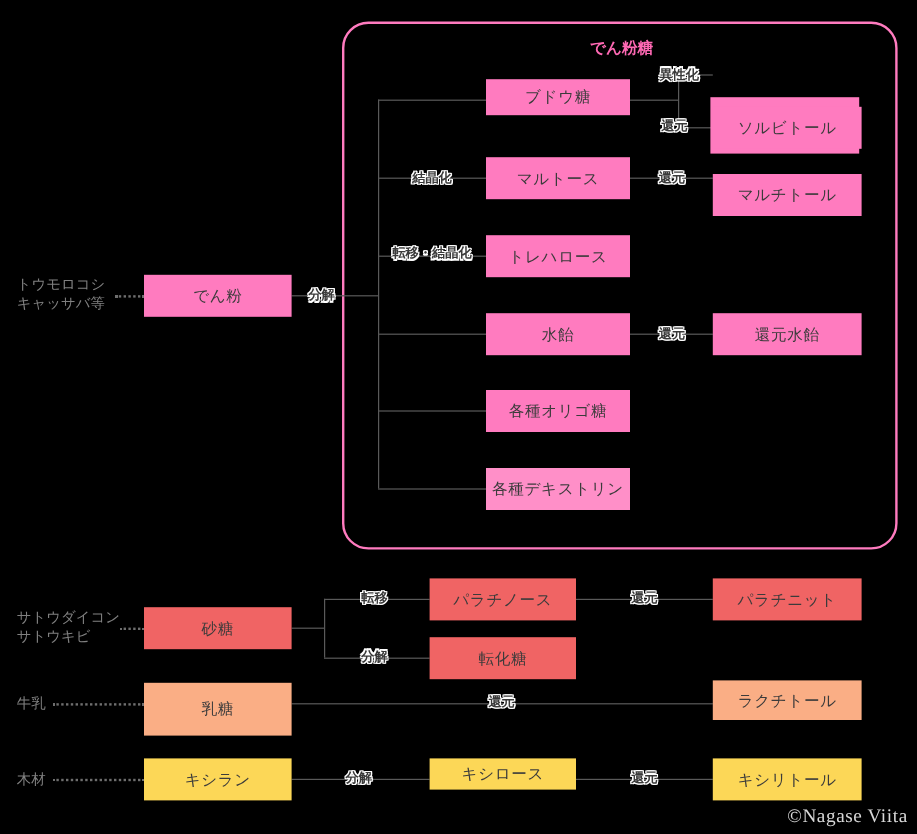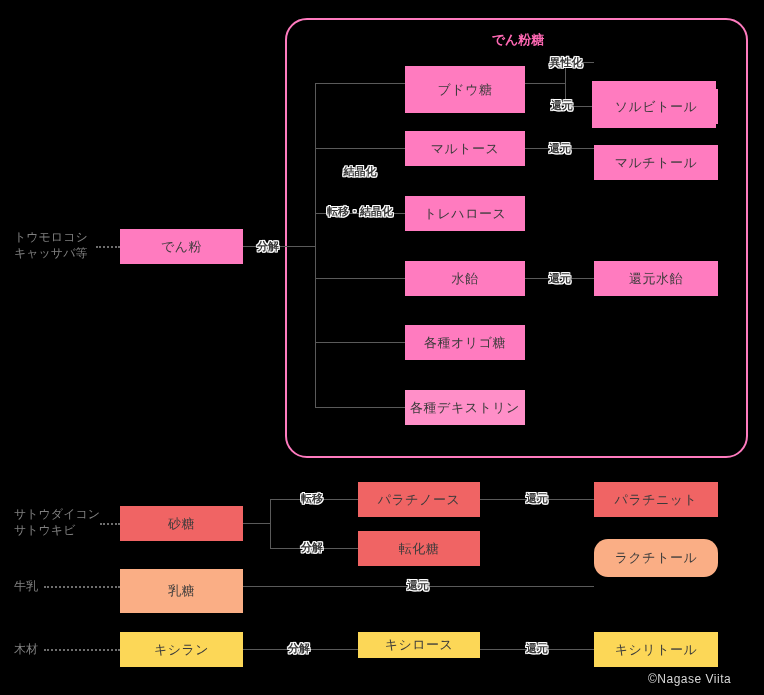--- a/index.html
+++ b/index.html
@@ -96,25 +96,26 @@
       -1px  0   0 #ffffff,  1px  0   0 #ffffff,
        0   -1px 0 #ffffff,  0    1px 0 #ffffff;
     z-index: 5;
     transform: translate(-50%, -50%);
   }
 
   
   .copyright {
     position: absolute;
     color: #d8d8d8;
-    font-size: 12px;
-    font-family: Liberation Sans, sans-serif;
+    font-size: 16px;
+    font-family: Liberation Serif, serif;
     letter-spacing: 0.5px;
     white-space: nowrap;
     z-index: 6;
+    margin-left: 8px;
   }
 </style>
 </head>
 <body>
 
 <div id="canvas">
 
   <div class="group-frame" style="left:285px; top:18px; width:463px; height:440px;"></div>
   <div class="group-title" style="left:438px; top:31px; width:160px;">でん粉糖</div>
 
@@ -140,21 +141,21 @@
   </div>
   <div class="dotline" style="left:44px; top:649px; width:76px;"></div>
 
   <div class="hline" style="left:243px; top:246px; width:72px;"></div>
   <div class="edge-label" style="left:268px; top:246px;">分解</div>
 
   <div class="vline" style="left:315px; top:83px; height:324px;"></div>
 
   <div class="hline" style="left:315px; top:83px; width:90px;"></div>
   <div class="hline" style="left:315px; top:148px; width:90px;"></div>
-  <div class="edge-label" style="left:360px; top:148px;margin-top:23px;">結晶化</div>
+  <div class="edge-label" style="left:360px; top:148px;">結晶化</div>
 
   <div class="hline" style="left:315px; top:213px; width:90px;"></div>
   <div class="edge-label" style="left:360px; top:211px;">転移・結晶化</div>
 
   <div class="hline" style="left:315px; top:278px; width:90px;"></div>
   <div class="hline" style="left:315px; top:342px; width:90px;"></div>
   <div class="hline" style="left:315px; top:407px; width:90px;"></div>
 
   <div class="hline" style="left:525px; top:83px; width:40px;"></div>
   <div class="vline" style="left:565px; top:62px; height:44px;"></div>
@@ -182,39 +183,39 @@
   <div class="hline" style="left:243px; top:586px; width:351px;"></div>
   <div class="edge-label" style="left:418px; top:585px;">還元</div>
 
   <div class="hline" style="left:243px; top:649px; width:115px;"></div>
   <div class="edge-label" style="left:299px; top:648px;">分解</div>
   <div class="hline" style="left:480px; top:649px; width:114px;"></div>
   <div class="edge-label" style="left:537px; top:648px;">還元</div>
 
   <div class="node pink" style="left:120px; top:229px; width:123px; height:35px;">でん粉</div>
 
-  <div class="node pink" style="left:405px; top:66px; width:120px; height:47px;">ブドウ糖</div>
+  <div class="node pink" style="left:405px; top:66px; width:120px; height:30px;">ブドウ糖</div>
   <div class="node pink" style="left:405px; top:131px; width:120px; height:35px;">マルトース</div>
   <div class="node pink" style="left:405px; top:196px; width:120px; height:35px;">トレハロース</div>
   <div class="node pink" style="left:405px; top:261px; width:120px; height:35px;">水飴</div>
   <div class="node pink" style="left:405px; top:325px; width:120px; height:35px;">各種オリゴ糖</div>
   <div class="node pinklight" style="left:405px; top:390px; width:120px; height:35px;">各種デキストリン</div>
 
   <div class="node pink" style="left:592px; top:45px; width:124px; height:47px;margin-top:36px;">異性化糖</div>
   <div class="node pink" style="left:594px; top:89px; width:124px; height:35px;">ソルビトール</div>
   <div class="node pink" style="left:594px; top:145px; width:124px; height:35px;">マルチトール</div>
   <div class="node pink" style="left:594px; top:261px; width:124px; height:35px;">還元水飴</div>
 
   <div class="node salmon" style="left:358px; top:482px; width:122px; height:35px;">パラチノース</div>
   <div class="node salmon" style="left:120px; top:506px; width:123px; height:35px;">砂糖</div>
   <div class="node salmon" style="left:358px; top:531px; width:122px; height:35px;">転化糖</div>
   <div class="node salmon" style="left:594px; top:482px; width:124px; height:35px;">パラチニット</div>
 
   <div class="node orange" style="left:120px; top:569px; width:123px; height:44px;">乳糖</div>
-  <div class="node orange" style="left:594px; top:539px; width:124px; height:38px;border-radius:14px;">ラクチトール</div>
+  <div class="node orange" style="left:594px; top:567px; width:124px; height:33px;">ラクチトール</div>
 
   <div class="node yellow" style="left:120px; top:632px; width:123px; height:35px;">キシラン</div>
   <div class="node yellow" style="left:358px; top:632px; width:122px; height:26px;">キシロース</div>
   <div class="node yellow" style="left:594px; top:632px; width:124px; height:35px;">キシリトール</div>
 
   <div class="copyright" style="left:648px; top:672px;">©Nagase Viita</div>
 
 </div>
 
 </body></html>

